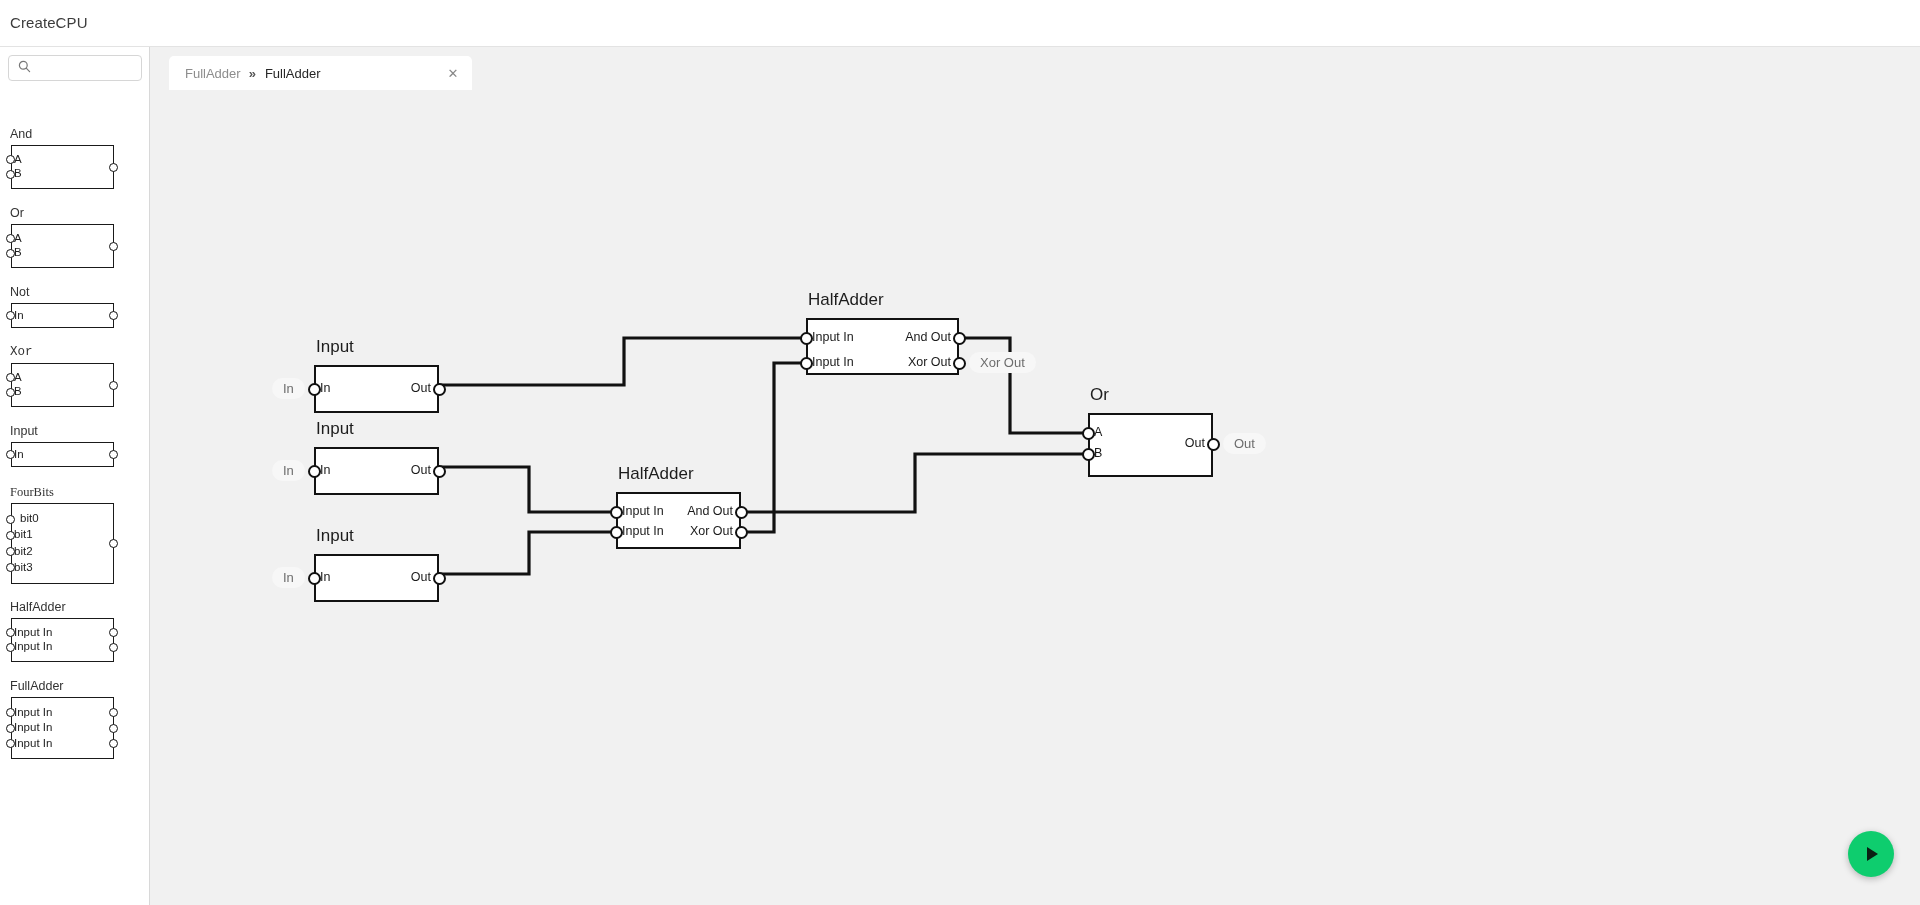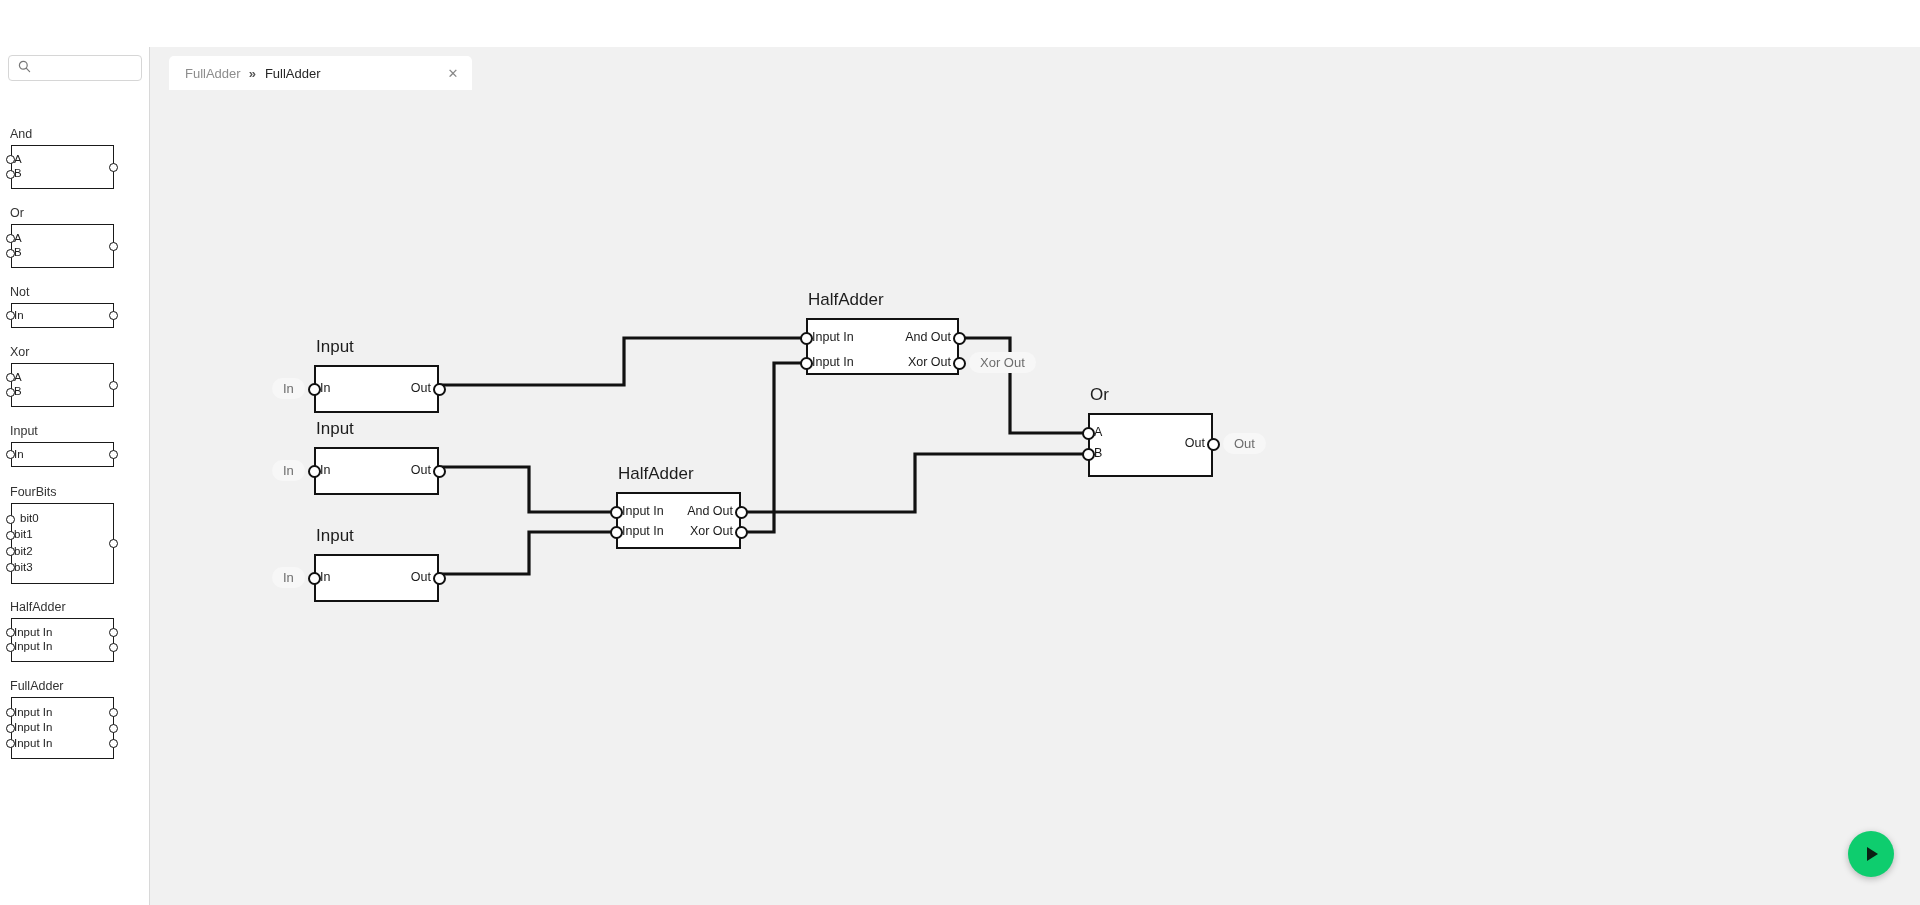--- a/index.html
+++ b/index.html
@@ -159,20 +159,23 @@
     border-left: 11px solid #0b1f13;
     border-top: 7px solid transparent;
     border-bottom: 7px solid transparent;
   }
 </style>
 </head>
 <body>
 
 <div id="app">
 
+  <div class="titlebar">
+    <div class="app-title">CreateCPU</div>
+  </div>
 
   <div class="sidebar">
     <div class="search-wrap">
       <div class="search-box">
         <span class="mag">
           <svg width="13" height="13" viewBox="0 0 13 13">
             <circle cx="5.3" cy="5.3" r="3.9" fill="none" stroke="#777" stroke-width="1.2"></circle>
             <line x1="8.2" y1="8.2" x2="11.6" y2="11.6" stroke="#777" stroke-width="1.2" stroke-linecap="round"></line>
           </svg>
         </span>
@@ -199,37 +202,37 @@
           <div class="pin-dot" style="left: 109px; top: 150.5px;"></div>
         </div>
         <div class="pal-item" style="top: 0px;">
           <div class="pal-label" style="top: 194px;">Not</div>
           <div class="pal-chip" style="top: 212px; width: 103px; height: 25px;"></div>
           <div class="pin-dot" style="left: 6px; top: 220px;"></div>
           <div class="pin-txt" style="left: 14px; top: 217.5px;">In</div>
           <div class="pin-dot" style="left: 109px; top: 220px;"></div>
         </div>
         <div class="pal-item" style="top: 0px;">
-          <div class="pal-label" style="top: 254px;">Xor</div>
+          <div class="pal-label" style="top: 254px; font-family: Liberation Mono, monospace;">Xor</div>
           <div class="pal-chip" style="top: 272px; width: 103px; height: 44px;"></div>
           <div class="pin-dot" style="left: 6px; top: 282.167px;"></div>
           <div class="pin-txt" style="left: 14px; top: 279.667px;">A</div>
           <div class="pin-dot" style="left: 6px; top: 296.833px;"></div>
           <div class="pin-txt" style="left: 14px; top: 294.333px;">B</div>
           <div class="pin-dot" style="left: 109px; top: 289.5px;"></div>
         </div>
         <div class="pal-item" style="top: 0px;">
           <div class="pal-label" style="top: 333px;">Input</div>
           <div class="pal-chip" style="top: 351px; width: 103px; height: 25px;"></div>
           <div class="pin-dot" style="left: 6px; top: 359px;"></div>
           <div class="pin-txt" style="left: 14px; top: 356.5px;">In</div>
           <div class="pin-dot" style="left: 109px; top: 359px;"></div>
         </div>
         <div class="pal-item" style="top: 0px;">
-          <div class="pal-label" style="top: 394px;">FourBits</div>
+          <div class="pal-label" style="top: 394px; font-family: Liberation Serif, serif;">FourBits</div>
           <div class="pal-chip" style="top: 412px; width: 103px; height: 81px;"></div>
           <div class="pin-dot" style="left: 6px; top: 423.7px;"></div>
           <div class="pin-txt" style="left: 20px; top: 421.2px;">bit0</div>
           <div class="pin-dot" style="left: 6px; top: 439.9px;"></div>
           <div class="pin-txt" style="left: 14px; top: 437.4px;">bit1</div>
           <div class="pin-dot" style="left: 6px; top: 456.1px;"></div>
           <div class="pin-txt" style="left: 14px; top: 453.6px;">bit2</div>
           <div class="pin-dot" style="left: 6px; top: 472.3px;"></div>
           <div class="pin-txt" style="left: 14px; top: 469.8px;">bit3</div>
           <div class="pin-dot" style="left: 109px; top: 448px;"></div>

